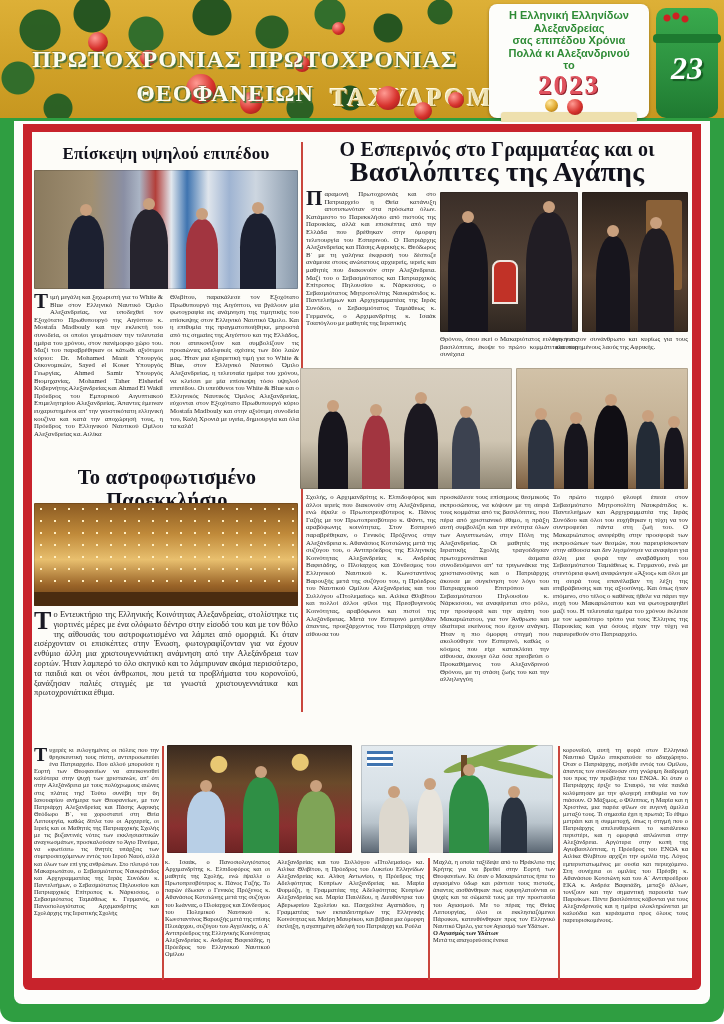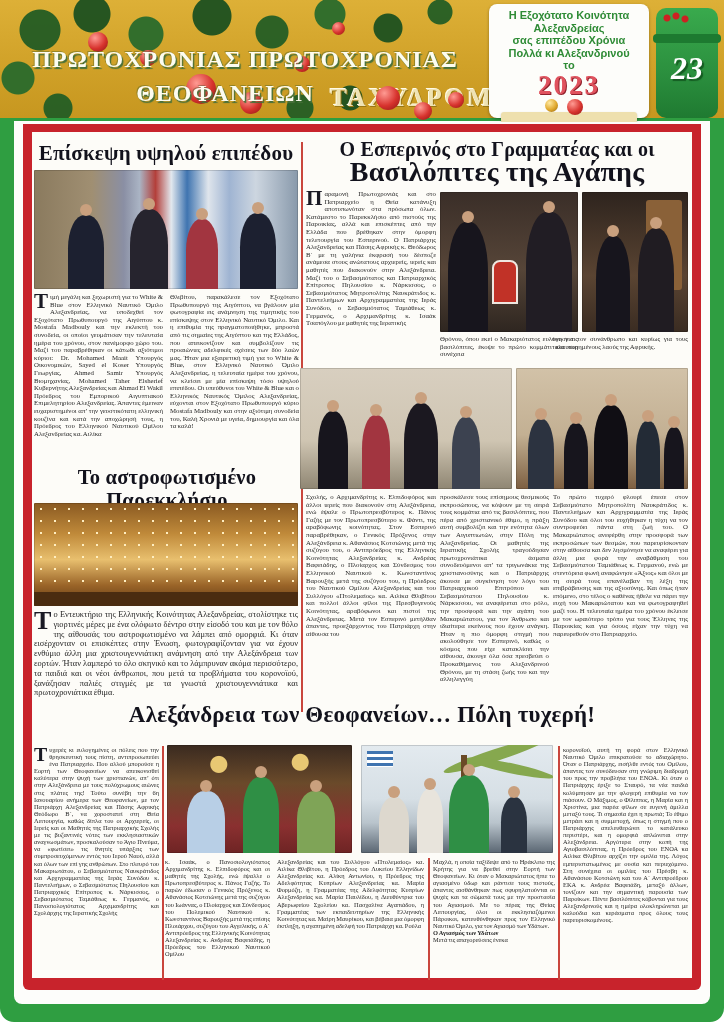--- a/index.html
+++ b/index.html
@@ -92,21 +92,21 @@
     <div class="ball" style="left:240px;top:92px;width:22px;height:22px"></div>
     <div class="ball" style="left:140px;top:50px;width:16px;height:16px"></div>
     <div class="ball" style="left:294px;top:56px;width:16px;height:16px"></div>
     <div class="ball" style="left:88px;top:32px;width:20px;height:20px"></div>
     <div class="ball" style="left:376px;top:86px;width:24px;height:24px"></div>
     <div class="ball" style="left:414px;top:102px;width:18px;height:18px"></div>
     <div class="ball" style="left:448px;top:92px;width:16px;height:16px"></div>
     <div class="ball" style="left:332px;top:22px;width:13px;height:13px"></div>
 
     <div id="gcard">
-      <div class="gline">Η Εξοχότατο Κοινότητα</div>
+      <div class="gline">Η Ελληνική Ελληνίδων</div>
       <div class="gline">Αλεξανδρείας</div>
       <div class="gline">σας επιπέδου Χρόνια</div>
       <div class="gline">Πολλά κι Αλεξανδρινού</div>
       <div class="gline">το</div>
       <div id="gyear">2023</div>
       <div class="mini gold" style="left:56px;bottom:6px;width:13px;height:13px"></div>
       <div class="mini red" style="left:78px;bottom:3px;width:16px;height:16px"></div>
       <div id="gribbon"></div>
     </div>
 
@@ -114,21 +114,21 @@
       <div id="gift-num">23</div>
     </div>
   </div>
 
   <div id="frame-green"></div>
   <div id="frame-white"></div>
   <div id="frame-red"></div>
 
   <div id="content">
 
-    <div class="hl" style="left:0;top:10px;width:268px;font-size:21px;line-height:23px">Επίσκεψη υψηλού επιπέδου</div>
+    <div class="hl" style="left:0;top:10px;width:268px;font-size:17px;line-height:23px">Επίσκεψη υψηλού επιπέδου</div>
     <div class="photo" id="photo-visit" style="left:2px;top:38px;width:264px;height:119px">
       <div class="fig" style="left:34px;width:36px;height:74px;background:#1c2030"></div>
       <div class="fig" style="left:96px;width:38px;height:80px;background:#26242e"></div>
       <div class="fig" style="left:152px;width:32px;height:70px;background:#a23540"></div>
       <div class="fig" style="left:206px;width:36px;height:76px;background:#1c2030"></div>
     </div>
     <div class="col f68 dc" style="left:2px;top:161px;width:129px;height:180px">Τιμή μεγάλη και ξεχωριστή για το White &amp; Blue στον Ελληνικό Ναυτικό Όμιλο Αλεξανδρείας, να υποδεχθεί τον Εξοχότατο Πρωθυπουργό της Αιγύπτου κ. Mostafa Madbouly και την εκλεκτή του συνοδεία, οι οποίοι γευμάτισαν την τελευταία ημέρα του χρόνου, στον πανέμορφο χώρο του. Μαζί του παραβρέθηκαν οι κάτωθι αξιότιμοι κύριοι: Dr. Mohamed Maait Υπουργός Οικονομικών, Sayed el Koser Υπουργός Γεωργίας, Ahmed Samir Υπουργός Βιομηχανίας, Mohamed Taher Elsherief Κυβερνήτης Αλεξανδρείας και Ahmad El Wakil Πρόεδρος του Εμπορικού Αιγυπτιακού Επιμελητηρίου Αλεξανδρείας. Άπαντες έμειναν ευχαριστημένοι απ’ την γευστικότατη ελληνική κουζίνα και κατά την αποχώρησή τους, η Πρόεδρος του Ελληνικού Ναυτικού Ομίλου Αλεξανδρείας κα. Αιλίκα</div>
     <div class="col f68" style="left:138px;top:161px;width:129px;height:180px">Θλιβίτου, παρακάλεσε τον Εξοχότατο Πρωθυπουργό της Αιγύπτου, να βγάλουν μία φωτογραφία εις ανάμνηση της τιμητικής του επίσκεψης στον Ελληνικό Ναυτικό Όμιλο. Και η επιθυμία της πραγματοποιήθηκε, μπροστά από τις σημαίες της Αιγύπτου και της Ελλάδος, που απεικονίζουν και συμβολίζουν τις προαιώνιες αδελφικές σχέσεις των δύο λαών μας. Ήταν μια εξαιρετική τιμή για το White &amp; Blue, στον Ελληνικό Ναυτικό Όμιλο Αλεξανδρείας, η τελευταία ημέρα του χρόνου, να κλείσει με μία επίσκεψη τόσο υψηλού επιπέδου. Οι υπεύθυνοι του White &amp; Blue και ο Ελληνικός Ναυτικός Όμιλος Αλεξανδρείας, εύχονται στον Εξοχότατο Πρωθυπουργό κύριο Mostafa Madbouly και στην αξιότιμη συνοδεία του, Καλή Χρονιά με υγεία, δημιουργία και όλα τα καλά!</div>
 
     <div class="hl" style="left:0;top:334px;width:270px;font-size:20.5px;line-height:23px">Το αστροφωτισμένο Παρεκκλήσιο</div>
@@ -169,21 +169,20 @@
       <div class="fig" style="left:48px;width:24px;height:66px;background:#17151d"></div>
       <div class="fig" style="left:78px;width:34px;height:84px;background:#100e14"></div>
       <div class="fig" style="left:120px;width:24px;height:68px;background:#232b36"></div>
       <div class="fig" style="left:148px;width:20px;height:62px;background:#17151d"></div>
     </div>
 
     <div class="col f68" style="left:274px;top:361px;width:130px;height:217px">Σχολής, ο Αρχιμανδρίτης κ. Ελπιδοφόρος και άλλοι ιερείς που διακονούν στη Αλεξάνδρεια, ενώ έψαλε ο Πρωτοπρεσβύτερος κ. Πάνος Γαζής με τον Πρωτοπρεσβύτερο κ. Φάντι, της αραβόφωνης κοινότητας. Στον Εσπερινό παραβρέθηκαν, ο Γενικός Πρόξενος στην Αλεξάνδρεια κ. Αθανάσιος Κοτσιώνης μετά της συζύγου του, ο Αντιπρόεδρος της Ελληνικής Κοινότητας Αλεξανδρείας κ. Ανδρέας Βαφειάδης, ο Πλοίαρχος και Σύνδεσμος του Ελληνικού Ναυτικού κ. Κωνσταντίνος Βαρουξής μετά της συζύγου του, η Πρόεδρος του Ναυτικού Ομίλου Αλεξανδρείας και του Συλλόγου «Πτολεμαίος» κα. Αιλίκα Θλιβίτου και πολλοί άλλοι φίλοι της Πρεσβυγενούς Κοινότητας, αραβόφωνοι και πιστοί της Αλεξάνδρειας. Μετά τον Εσπερινό μετήλθαν άπαντες, προεξάρχοντος του Πατριάρχη στην αίθουσα του</div>
     <div class="col f68" style="left:408px;top:361px;width:109px;height:217px">προσκάλεσε τους επίσημους θεσμικούς εκπροσώπους, να κόψουν με τη σειρά τους κομμάτια από τις βασιλόπιτες, που πέρα από χριστιανικό έθιμο, η πράξη αυτή συμβολίζει και την ενότητα όλων των Αιγυπτιωτών, στην Πόλη της Αλεξανδρείας. Οι μαθητές της Ιερατικής Σχολής τραγούδησαν πρωτοχρονιάτικα άσματα συνοδευόμενοι απ’ τα τριγωνάκια της χριστιανοσύνης και ο Πατριάρχης άκουσε με συγκίνηση τον λόγο του Πατριαρχικού Επιτρόπου και Σεβασμιότατου Πηλουσίου κ. Νάρκισσου, να αναφέρεται στο ρόλο, την προσφορά και την αγάπη του Μακαριώτατου, για τον Άνθρωπο και ιδιαίτερα εκείνους που έχουν ανάγκη. Ήταν η πιο όμορφη στιγμή που ακολούθησε τον Εσπερινό, καθώς ο κόσμος που είχε κατακλίσει την αίθουσα, άκουγε όλα όσα πρεσβεύει ο Προκαθήμενος του Αλεξανδρινού Θρόνου, με τη στάση ζωής του και την αλληλεγγύη</div>
     <div class="col f68" style="left:521px;top:361px;width:135px;height:217px">Το πρώτο τυχερό φλουρί έπεσε στον Σεβασμιότατο Μητροπολίτη Ναυκράτιδος κ. Παντελεήμων και Αρχιγραμματέα της Ιεράς Συνόδου και όλοι του ευχήθηκαν η τύχη να τον συντροφεύει πάντα στη ζωή του. Ο Μακαριώτατος ανεφέρθη στην προσφορά των εκπροσώπων των θεσμών, που παρευρίσκονταν στην αίθουσα και δεν λησμόνησε να αναφέρει για άλλη μια φορά την αναβάθμιση του Σεβασμιότατου Ταμιάθεως κ. Γερμανού, ενώ με στεντόρεια φωνή αναφώνησε «Άξιος» και όλοι με τη σειρά τους επανέλαβαν τη λέξη της επιβράβευσης και της αξιοσύνης. Και όπως ήταν επόμενο, στο τέλος ο καθένας ήθελε να πάρει την ευχή του Μακαριώτατου και να φωτογραφηθεί μαζί του. Η τελευταία ημέρα του χρόνου έκλεισε με τον ωραιότερο τρόπο για τους Έλληνες της Παροικίας και για όσους είχαν την τύχη να παρευρεθούν στο Πατριαρχείο.</div>
 
-    <div class="hl" style="left:58px;top:570px;width:544px;font-size:23px;line-height:26px">Αλεξάνδρεια των Θεοφανείων… Πόλη τυχερή!</div>
 
     <div class="col f64 dc" style="left:2px;top:614px;width:125px;height:234px">Τυχερές κι ευλογημένες οι πόλεις που την θρησκευτική τους πίστη, αντιπροσωπεύει ένα Πατριαρχείο. Που αλλού μπορούσε η Εορτή των Θεοφανείων να απεικονισθεί καλύτερα στην ψυχή των χριστιανών, απ’ ότι στην Αλεξάνδρεια με τους πολύχρωμους αιώνες στις πλάτες της! Τούτο συνέβη την 6η Ιανουαρίου ανήμερα των Θεοφανείων, με τον Πατριάρχη Αλεξανδρείας και Πάσης Αφρικής Θεόδωρο Β΄, να χοροστατεί στη Θεία Λειτουργία, καθώς δίπλα του οι Αρχιερείς, οι Ιερείς και οι Μαθητές της Πατριαρχικής Σχολής με τις βυζαντινές νότες των εκκλησιαστικών αναγνωσμάτων, προσκαλούσαν το Άγιο Πνεύμα, να «φωτίσει» τις θνητές υπάρξεις των συμπροσευχόμενων εντός του Ιερού Ναού, αλλά και όλων των επί γης ανθρώπων. Στο πλευρό του Μακαριωτάτου, ο Σεβασμιότατος Ναυκράτιδος και Αρχιγραμματέας της Ιεράς Συνόδου κ. Παντελεήμων, ο Σεβασμιότατος Πηλουσίου και Πατριαρχικός Επίτροπος κ. Νάρκισσος, ο Σεβασμιότατος Ταμιάθεως κ. Γερμανός, ο Πανοσιολογιότατος Αρχιμανδρίτης και Σχολάρχης της Ιερατικής Σχολής</div>
     <div class="vdiv" style="left:130px;top:614px;height:234px"></div>
 
     <div class="photo" id="photo-church" style="left:135px;top:613px;width:185px;height:108px">
       <div class="fig" style="left:20px;width:38px;height:62px;background:#b8cfe6"></div>
       <div class="fig" style="left:76px;width:36px;height:76px;background:#2f8f45"></div>
       <div class="fig" style="left:130px;width:38px;height:62px;background:#7fa457"></div>
     </div>
     <div class="photo" id="photo-outdoor" style="left:329px;top:613px;width:192px;height:108px">

